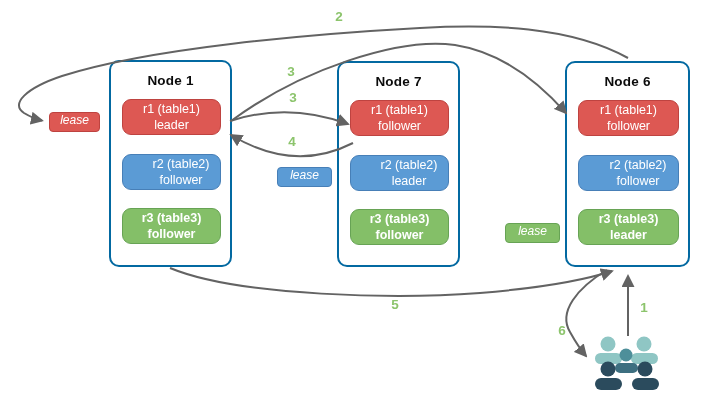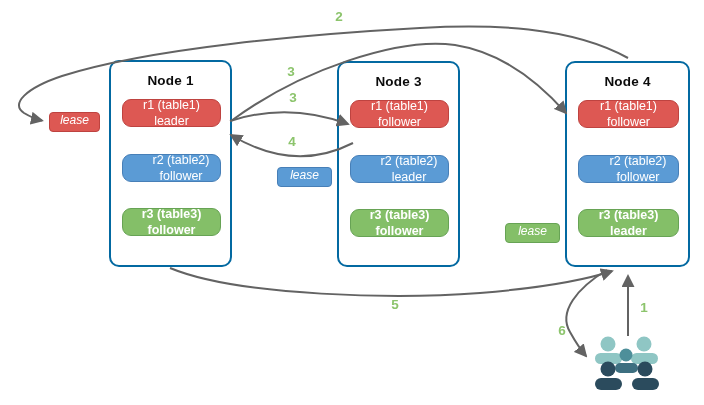--- a/index.html
+++ b/index.html
@@ -9,21 +9,21 @@
   }
   .node{
     position:absolute;background:#fff;border:2px solid #0369a1;border-radius:10px;
     box-sizing:border-box;
   }
   .node-title{
     position:absolute;top:11px;left:0;width:100%;text-align:center;
     font-size:13.5px;font-weight:bold;color:#0b0b0b;letter-spacing:.2px;
   }
   .replica{
-    position:absolute;left:11px;width:99px;height:28px;border-radius:9px;
+    position:absolute;left:11px;width:99px;height:36px;border-radius:9px;
     display:flex;flex-direction:column;align-items:center;justify-content:center;
     color:#fff;font-size:12.5px;line-height:1.3;text-align:center;box-sizing:border-box;
   }
   .replica.red{background:#DD5853;border:1px solid #BE4340;}
   .replica.blue{background:#5B9BD5;border:1px solid #477FB7;padding-left:19px;}
   .replica.green{background:#84BF68;border:1px solid #67A355;}
   .r-pos-1{top:37px;} .r-pos-2{top:92px;} .r-pos-3{top:146px;font-weight:bold;}
   .lease{
     position:absolute;height:20px;border-radius:4px;color:#fff;font-size:12px;
     display:flex;align-items:flex-start;justify-content:center;box-sizing:border-box;font-style:italic;
@@ -73,37 +73,37 @@
       <span>r2 (table2)</span>
       <span>follower</span>
     </div>
     <div class="replica green r-pos-3">
       <span>r3 (table3)</span>
       <span>follower</span>
     </div>
   </div>
 
   <div class="node" style="left:337px;top:61px;width:123px;height:206px">
-    <div class="node-title">Node 3</div>
+    <div class="node-title">Node 7</div>
     <div class="replica red r-pos-1">
       <span>r1 (table1)</span>
       <span>follower</span>
     </div>
     <div class="replica blue r-pos-2">
       <span>r2 (table2)</span>
       <span>leader</span>
     </div>
     <div class="replica green r-pos-3">
       <span>r3 (table3)</span>
       <span>follower</span>
     </div>
   </div>
 
   <div class="node" style="left:565px;top:61px;width:125px;height:206px">
-    <div class="node-title">Node 4</div>
+    <div class="node-title">Node 6</div>
     <div class="replica red r-pos-1" style="width:101px">
       <span>r1 (table1)</span>
       <span>follower</span>
     </div>
     <div class="replica blue r-pos-2" style="width:101px">
       <span>r2 (table2)</span>
       <span>follower</span>
     </div>
     <div class="replica green r-pos-3" style="width:101px">
       <span>r3 (table3)</span>

